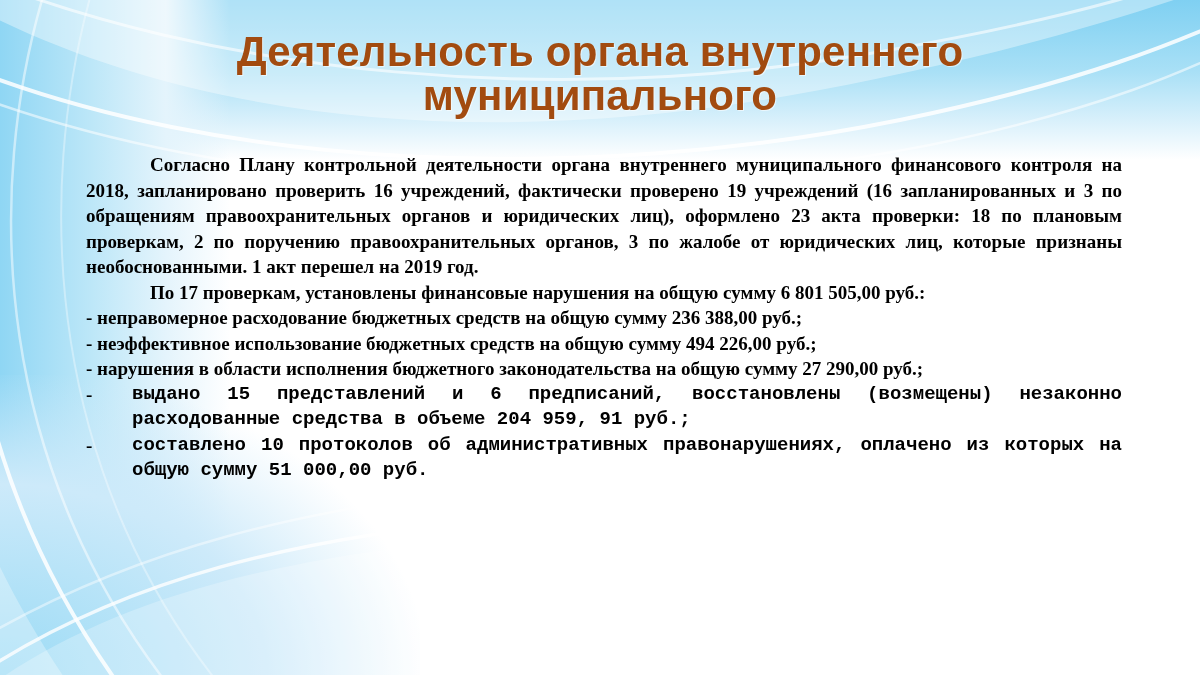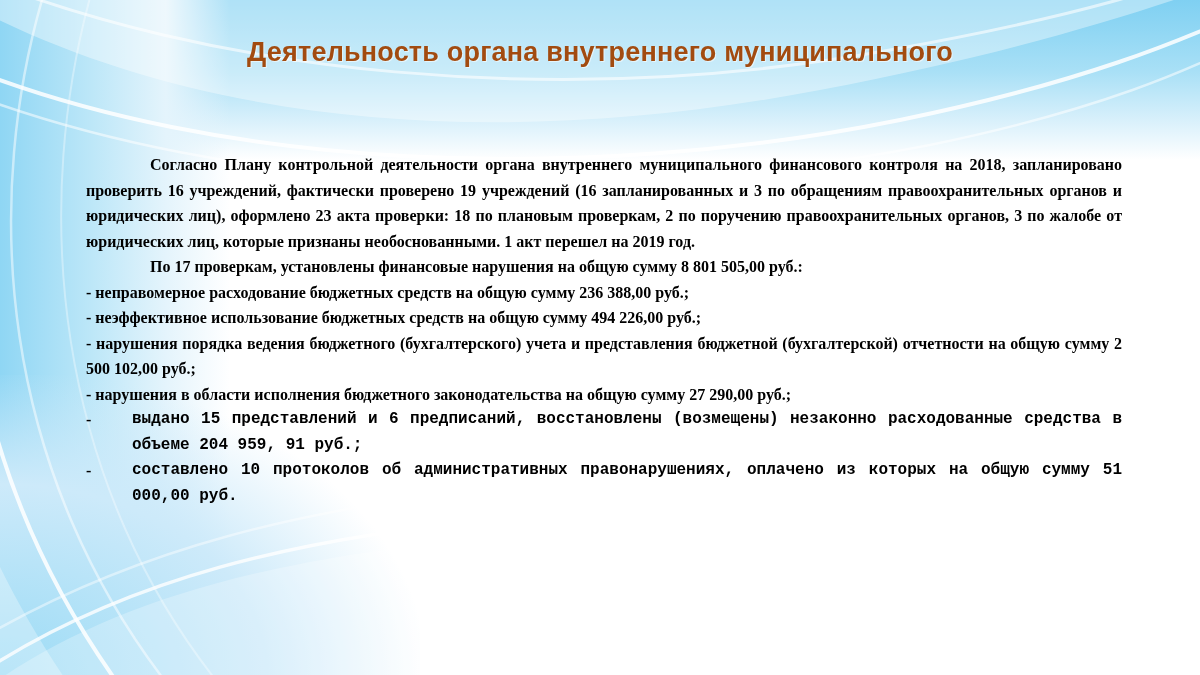--- a/index.html
+++ b/index.html
@@ -56,36 +56,36 @@
   .title-block {
     position: absolute;
     left: 60px;
     top: 30px;
     width: 1080px;
     text-align: center;
   }
   .title-line {
     font-family: "Liberation Sans", sans-serif;
     font-weight: bold;
-    font-size: 27px;
+    font-size: 42px;
     line-height: 44px;
     color: #a24b10;
     letter-spacing: 0.2px;
     text-shadow: 1px 1px 0 rgba(255,255,255,0.55);
   }
 
   
   .body-block {
     position: absolute;
     left: 86px;
     top: 152px;
     width: 1036px;
     color: #000000;
     font-family: "Liberation Serif", serif;
-    font-size: 16px;
+    font-size: 19px;
     font-weight: bold;
     line-height: 25.5px;
     text-align: justify;
   }
   .para {
     margin: 0;
     text-indent: 0;
   }
   .para.indent {
     text-indent: 64px;
@@ -140,24 +140,23 @@
       <path d="M0,285 C150,195 330,140 620,120" fill="none" stroke="rgba(255,255,255,0.45)" stroke-width="2.5"></path>
     </svg>
   </div>
 
   <div class="title-block">
     <div class="title-line">Деятельность органа внутреннего муниципального</div>
   </div>
 
   <div class="body-block">
     <p class="para indent">Согласно Плану контрольной деятельности органа внутреннего муниципального финансового контроля на 2018, запланировано проверить 16 учреждений, фактически проверено 19 учреждений (16 запланированных и 3 по обращениям правоохранительных органов и юридических лиц), оформлено 23 акта проверки: 18 по плановым проверкам, 2 по поручению правоохранительных органов, 3 по жалобе от юридических лиц, которые признаны необоснованными. 1 акт перешел на 2019 год.</p>
-    <p class="para indent">По 17 проверкам, установлены финансовые нарушения на общую сумму 8 801 505,00 руб.:</p>
+    <p class="para indent">По 17 проверкам, установлены финансовые нарушения на общую сумму 6 801 505,00 руб.:</p>
     <p class="para">- неправомерное расходование бюджетных средств на общую сумму 236 388,00 руб.;</p>
     <p class="para">- неэффективное использование бюджетных средств на общую сумму 494 226,00 руб.;</p>
-    <p class="para">- нарушения порядка ведения бюджетного (бухгалтерского) учета и представления бюджетной (бухгалтерской) отчетности на общую сумму 2 500 102,00 руб.;</p>
     <p class="para">- нарушения в области исполнения бюджетного законодательства на общую сумму 27 290,00 руб.;</p>
 
     <div class="bullet-row">
       <span class="bullet-mark">-</span>
       <span class="bullet-text">выдано 15 представлений и 6 предписаний, восстановлены (возмещены) незаконно расходованные средства в объеме 204 959, 91 руб.;</span>
     </div>
     <div class="bullet-row">
       <span class="bullet-mark">-</span>
       <span class="bullet-text">составлено 10 протоколов об административных правонарушениях, оплачено из которых на общую сумму 51 000,00 руб.</span>
     </div>

